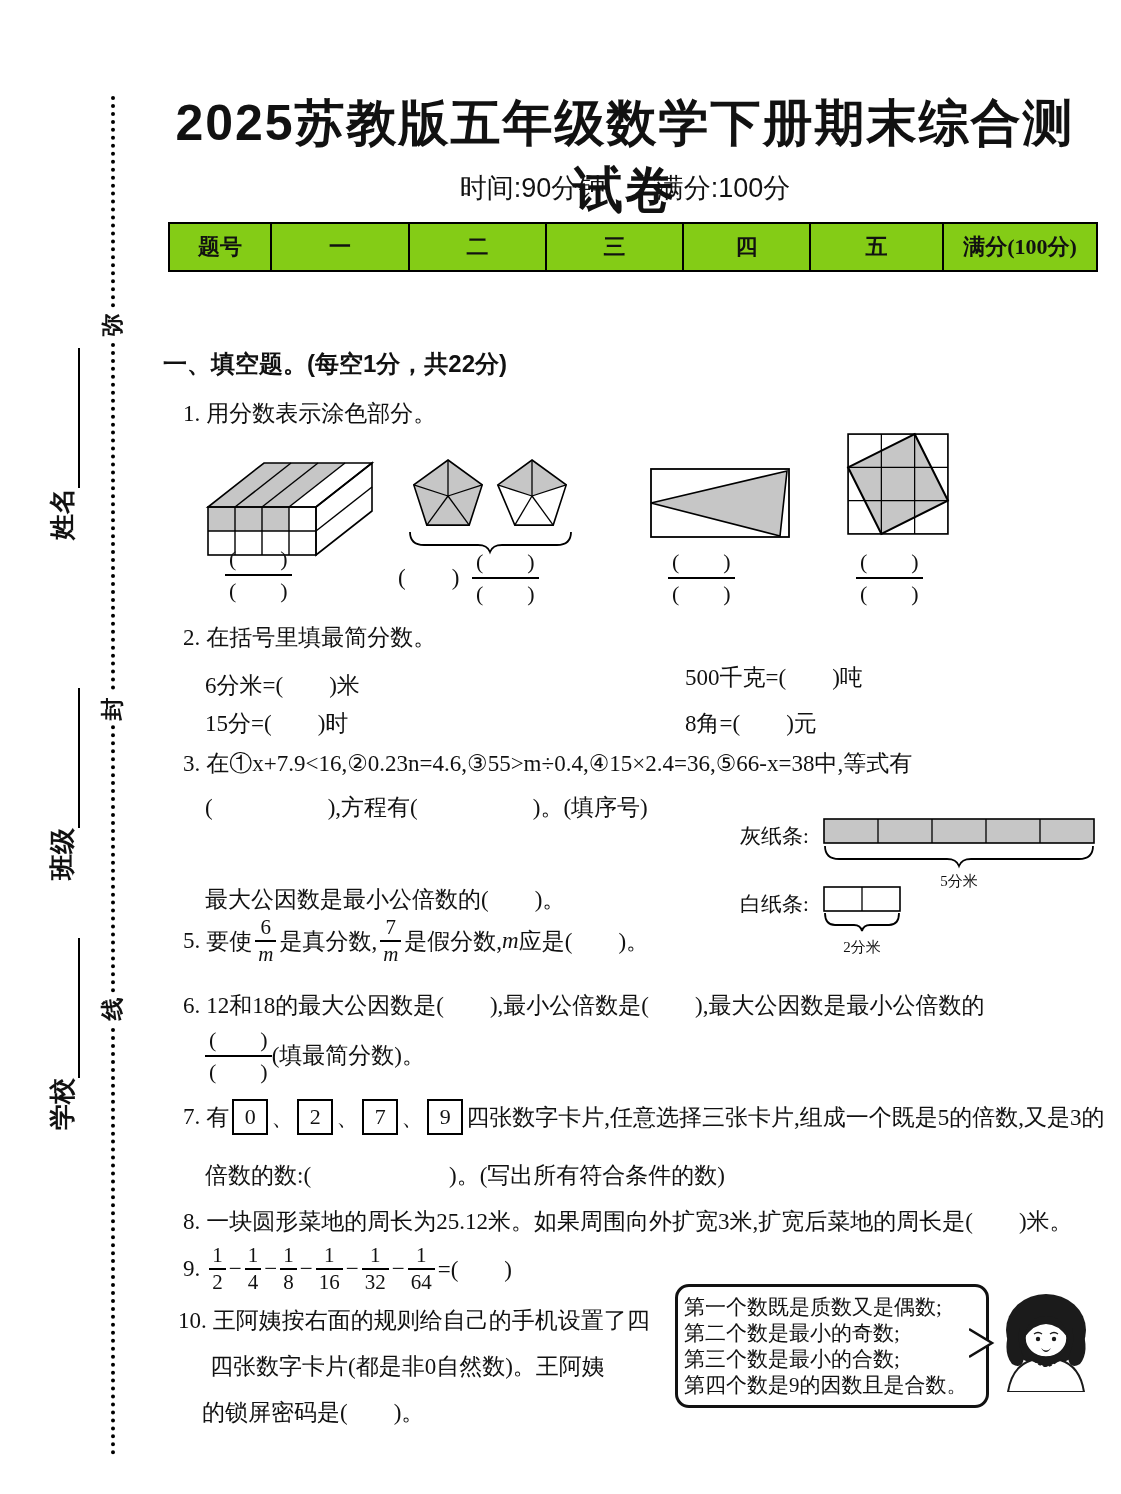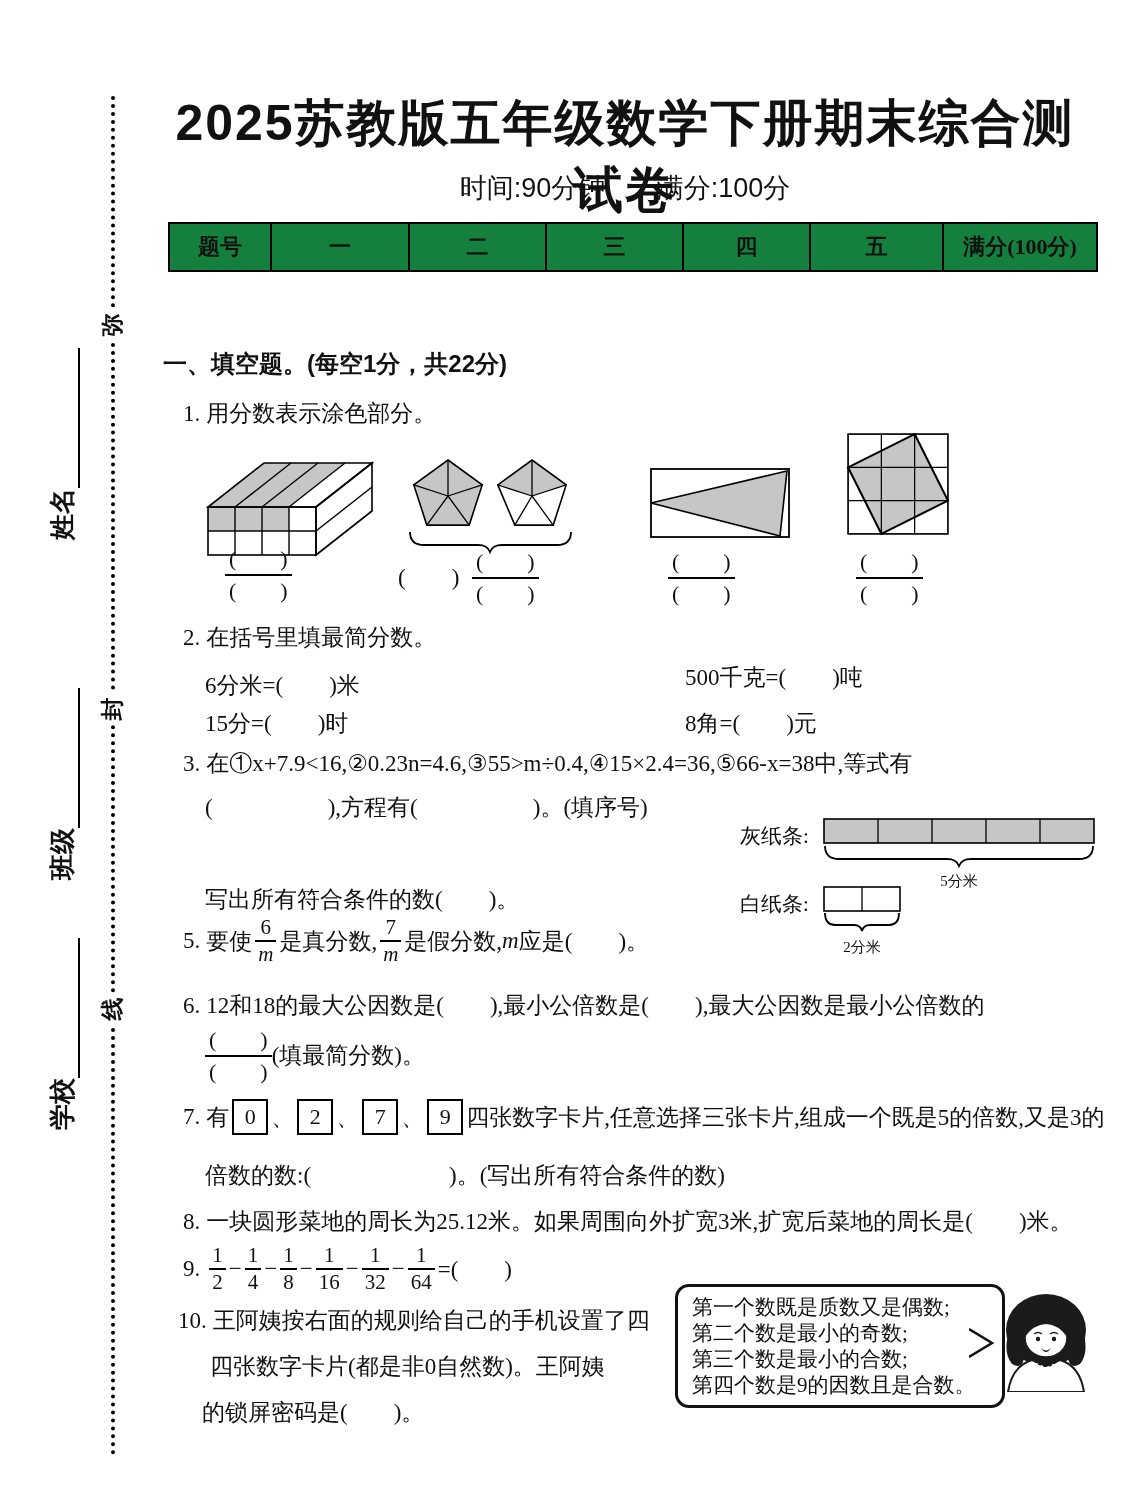--- a/index.html
+++ b/index.html
@@ -12,21 +12,21 @@
   .title{font-family:"Liberation Sans","DejaVu Sans",sans-serif;font-weight:bold;
          font-size:50px;letter-spacing:2px;text-align:center;}
   .subtitle{font-family:"Liberation Sans","DejaVu Sans",sans-serif;font-weight:normal;
             font-size:27px;text-align:center;}
   .subtitle span{margin:0 22px;}
 
   
   table.score{border-collapse:collapse;table-layout:fixed;width:914px;}
   table.score td{border:2px solid #000;text-align:center;font-size:22px;font-weight:bold;
                  height:44px;padding:0;}
-  table.score tr.hd td{background:#15803d;height:46px;}
+  table.score tr.hd td{background:#84cc16;height:46px;}
 
   
   .h1{font-family:"Liberation Sans","DejaVu Sans",sans-serif;font-weight:bold;font-size:24px;}
   .qt{font-size:23px;}
   .qno{margin-right:6px;}
 
   
   .fb{display:inline-flex;flex-direction:column;align-items:center;font-size:22px;line-height:1.25;}
   .fb .fn{padding:0 4px 1px;}
   .fb .fd{border-top:2px solid #000;padding:1px 4px 0;}
@@ -49,21 +49,21 @@
   .sidelabel{width:220px;height:32px;display:flex;align-items:flex-end;justify-content:center;
              transform:rotate(-90deg);font-size:26px;font-weight:bold;
              font-family:"Liberation Sans","DejaVu Sans",sans-serif;}
   .sidelabel .blankline{display:inline-block;width:140px;border-bottom:2.5px solid #000;height:6px;}
 
   
   .figlab{font-size:21px;}
   .figlen{font-size:15px;text-align:center;}
 
   
-  .bubble{width:296px;border:3px solid #111;border-radius:14px;padding:7px 14px;background:#fff;}
+  .bubble{width:296px;border:3px solid #111;border-radius:14px;padding:7px 6px;background:#fff;}
   .bubble div{font-size:21px;line-height:26px;white-space:nowrap;}
 
   .flexrow{display:flex;align-items:center;}
 </style>
 </head>
 <body>
 
 <div class="page">
 
   <div class="abs sealline" style="left:111px;top:96px;height:1360px;width:0;"></div>
@@ -189,21 +189,21 @@
   <div class="abs qt nowrap" style="left:205px;top:662px;margin-top:8px;">6分米=(　　)米</div>
   <div class="abs qt nowrap" style="left:685px;top:662px;">500千克=(　　)吨</div>
   <div class="abs qt nowrap" style="left:205px;top:708px;">15分=(　　)时</div>
   <div class="abs qt nowrap" style="left:685px;top:708px;">8角=(　　)元</div>
 
   <div class="abs qt nowrap" style="left:183px;top:748px;">
     <span class="qno">3.</span><span>在①x+7.9&lt;16,②0.23n=4.6,③55&gt;m÷0.4,④15×2.4=36,⑤66-x=38中,等式有</span>
   </div>
   <div class="abs qt nowrap" style="left:205px;top:792px;">(　　　　　),方程有(　　　　　)。(填序号)</div>
 
-  <div class="abs qt nowrap" style="left:205px;top:884px;">写出所有符合条件的数(　　)。</div>
+  <div class="abs qt nowrap" style="left:205px;top:884px;">最大公因数是最小公倍数的(　　)。</div>
 
   <div class="abs figlab nowrap" style="left:740px;top:822px;">灰纸条:</div>
   <svg class="abs" style="left:823px;top:818px;" width="272" height="26" viewBox="0 0 272 26">
     <rect x="1" y="1" width="270" height="24" fill="#c6c6c6" stroke="#000" stroke-width="1.6"></rect>
     <line x1="55" y1="1" x2="55" y2="25" stroke="#000" stroke-width="1.3"></line>
     <line x1="109" y1="1" x2="109" y2="25" stroke="#000" stroke-width="1.3"></line>
     <line x1="163" y1="1" x2="163" y2="25" stroke="#000" stroke-width="1.3"></line>
     <line x1="217" y1="1" x2="217" y2="25" stroke="#000" stroke-width="1.3"></line>
   </svg>
   <svg class="abs" style="left:823px;top:846px;" width="272" height="24" viewBox="0 0 272 24">

